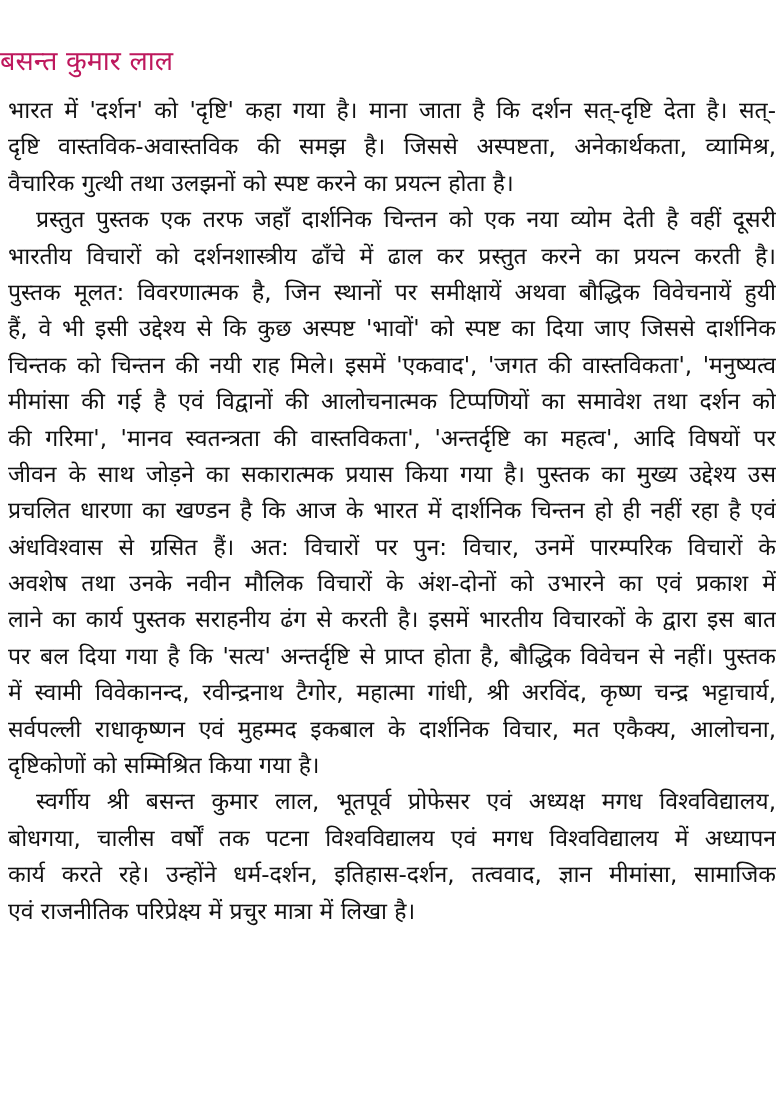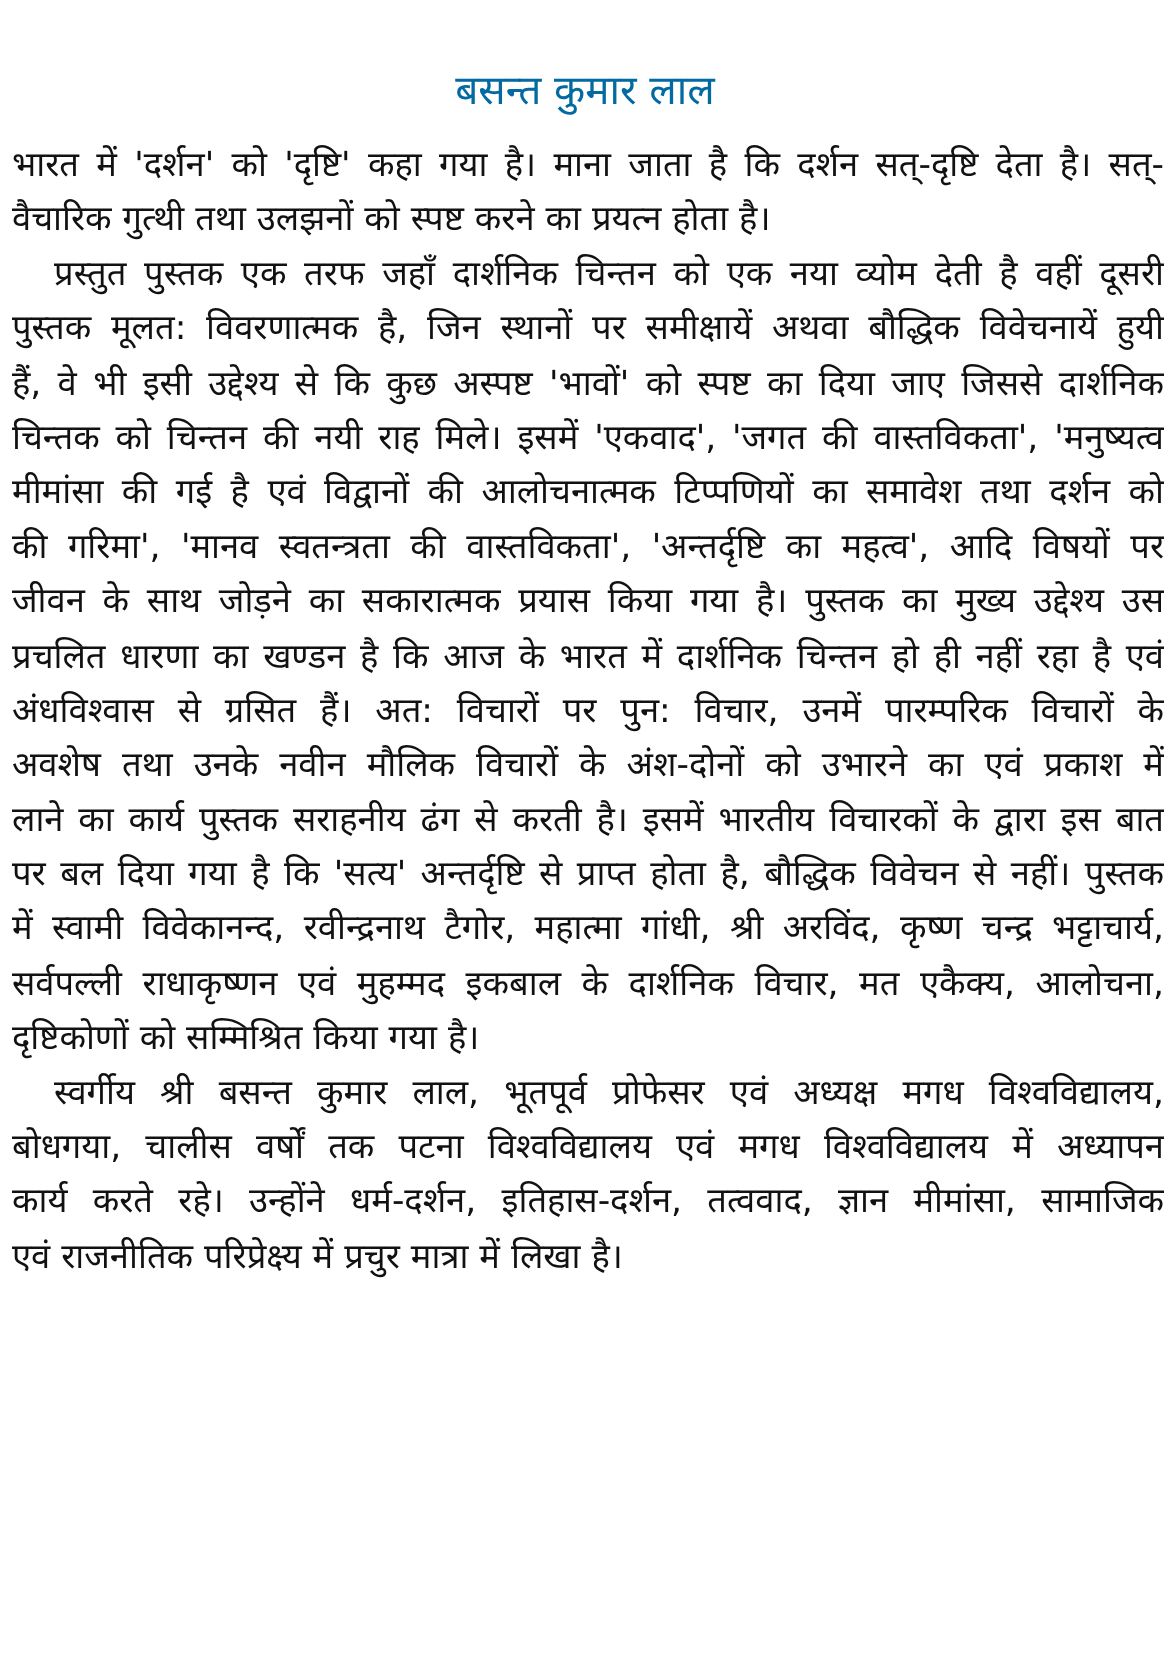--- a/index.html
+++ b/index.html
@@ -4,46 +4,48 @@
   <style>
     html, body { margin: 0; padding: 0; background: #ffffff; }
     body {
       width: 780px; height: 1108px; overflow: hidden; position: relative;
       color: #111111;
       font-family: "DejaVu Sans", "Liberation Sans", sans-serif;
     }
     .page { position: absolute; left: 0; top: 0; width: 780px; height: 1108px; }
     .title {
       position: absolute; top: 44px; left: 0; width: 780px;
-      text-align: center; font-size: 27px; line-height: 34px; color: #0369a1;
+      font-size: 27px; line-height: 34px; color: #be185d;
     }
     .body-text { position: absolute; top: 92px; left: 8px; width: 768px; }
     .line {
       height: 36.4px; line-height: 36.4px; font-size: 23px;
       white-space: nowrap; text-align: justify; text-align-last: justify;
       overflow: hidden;
     }
     .line.last { text-align-last: left; }
     .line.indent { padding-left: 28px; }
   </style>
 </head>
 <body>
 
 <div class="page">
   <div class="title">बसन्त कुमार लाल</div>
 
   <div class="body-text">
 
     <div>
       <div class="line">भारत में 'दर्शन' को 'दृष्टि' कहा गया है। माना जाता है कि दर्शन सत्-दृष्टि देता है। सत्-</div>
+      <div class="line">दृष्टि वास्तविक-अवास्तविक की समझ है। जिससे अस्पष्टता, अनेकार्थकता, व्यामिश्र,</div>
       <div class="line last">वैचारिक गुत्थी तथा उलझनों को स्पष्ट करने का प्रयत्न होता है।</div>
     </div>
 
     <div>
       <div class="line indent">प्रस्तुत पुस्तक एक तरफ जहाँ दार्शनिक चिन्तन को एक नया व्योम देती है वहीं दूसरी</div>
+      <div class="line">भारतीय विचारों को दर्शनशास्त्रीय ढाँचे में ढाल कर प्रस्तुत करने का प्रयत्न करती है।</div>
       <div class="line">पुस्तक मूलत: विवरणात्मक है, जिन स्थानों पर समीक्षायें अथवा बौद्धिक विवेचनायें हुयी</div>
       <div class="line">हैं, वे भी इसी उद्देश्य से कि कुछ अस्पष्ट 'भावों' को स्पष्ट का दिया जाए जिससे दार्शनिक</div>
       <div class="line">चिन्तक को चिन्तन की नयी राह मिले। इसमें 'एकवाद', 'जगत की वास्तविकता', 'मनुष्यत्व</div>
       <div class="line">मीमांसा की गई है एवं विद्वानों की आलोचनात्मक टिप्पणियों का समावेश तथा दर्शन को</div>
       <div class="line">की गरिमा', 'मानव स्वतन्त्रता की वास्तविकता', 'अन्तर्दृष्टि का महत्व', आदि विषयों पर</div>
       <div class="line">जीवन के साथ जोड़ने का सकारात्मक प्रयास किया गया है। पुस्तक का मुख्य उद्देश्य उस</div>
       <div class="line">प्रचलित धारणा का खण्डन है कि आज के भारत में दार्शनिक चिन्तन हो ही नहीं रहा है एवं</div>
       <div class="line">अंधविश्वास से ग्रसित हैं। अत: विचारों पर पुन: विचार, उनमें पारम्परिक विचारों के</div>
       <div class="line">अवशेष तथा उनके नवीन मौलिक विचारों के अंश-दोनों को उभारने का एवं प्रकाश में</div>
       <div class="line">लाने का कार्य पुस्तक सराहनीय ढंग से करती है। इसमें भारतीय विचारकों के द्वारा इस बात</div>

